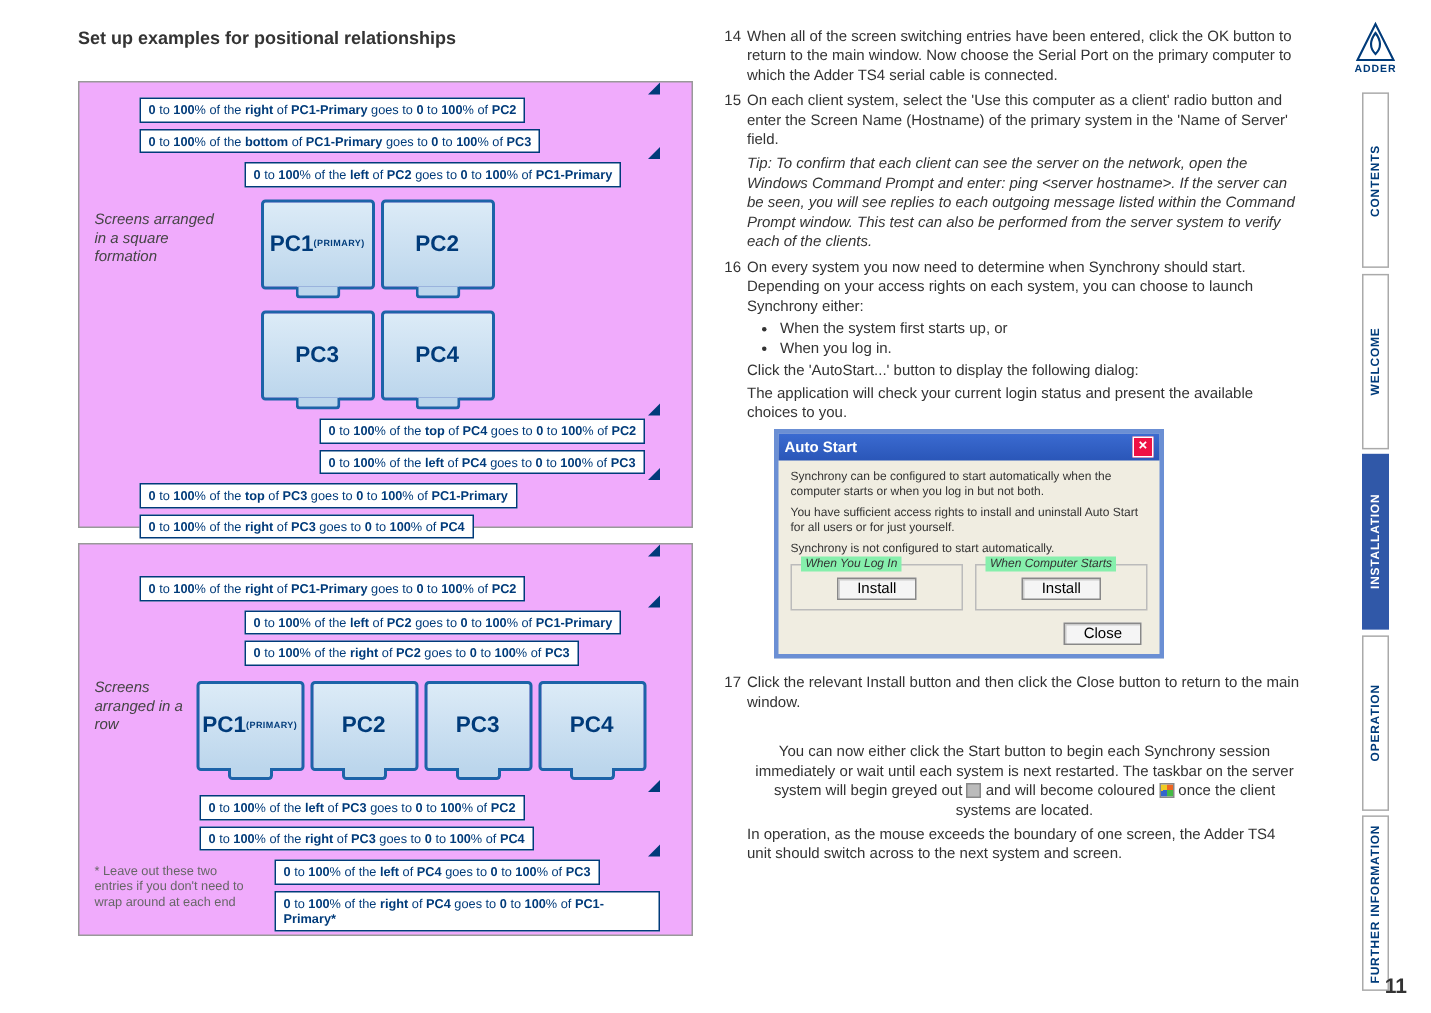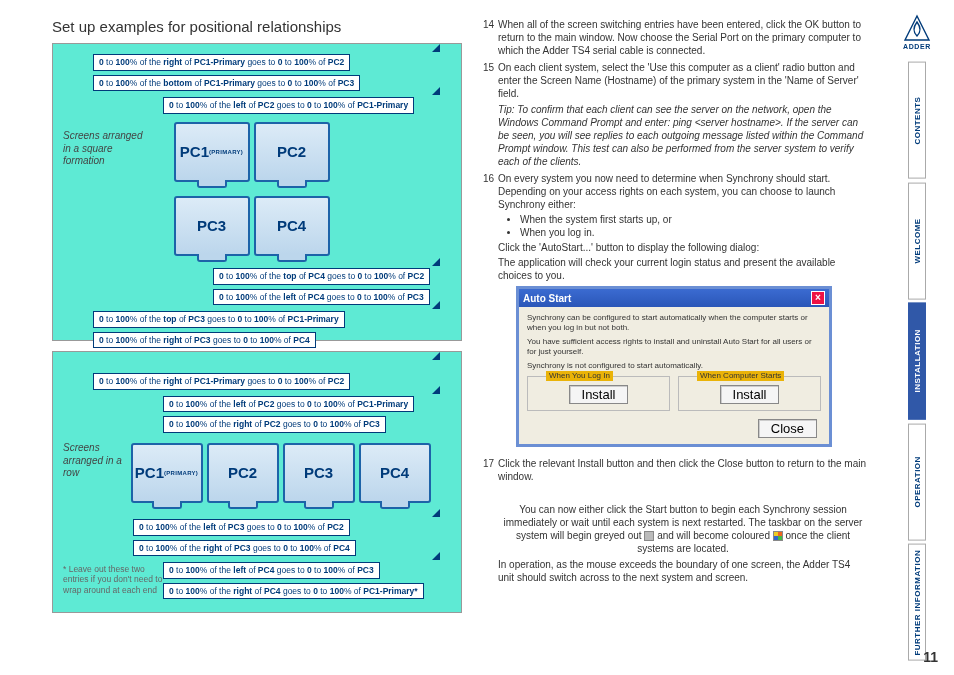--- a/index.html
+++ b/index.html
@@ -1,47 +1,47 @@
 <!DOCTYPE html>
 <html><head>
 <meta charset="utf-8">
 <style>
   * { box-sizing: border-box; margin: 0; padding: 0; }
   body { font-family: Arial, Helvetica, sans-serif; font-size: 10px; color: #333; background: #fff; width: 954px; height: 675px; position: relative; overflow: hidden; }
   .page { display: flex; padding: 18px 20px 14px 52px; gap: 18px; height: 100%; }
   .col-left { width: 410px; flex-shrink: 0; }
   .col-right { flex: 1; padding-right: 66px; }
-  h3 { font-size: 15px; font-weight: normal; margin-bottom: 8px; }
-  .diagram { border: 1px solid #999; padding: 8px 21px 8px 10px; margin-bottom: 10px; position: relative; background: #5eead4; }
+  h3 { font-size: 12px; font-weight: bold; margin-bottom: 22px; }
+  .diagram { border: 1px solid #999; padding: 8px 21px 8px 10px; margin-bottom: 10px; position: relative; background: #f0abfc; }
   .rule-box { border: 1px solid #003b7a; background: #fff; padding: 2px 5px; font-size: 8.5px; line-height: 1.25; margin: 2px 0; display: inline-block; color: #003b7a; }
   .rule-box b { color: #003b7a; font-weight: bold; }
   .diagram .rule-stack { margin-bottom: 2px; }
   .diagram .caption { font-style: italic; color: #444; font-size: 10px; line-height: 1.25; position:absolute; }
   .screens { display: flex; flex-wrap: wrap; gap: 4px; justify-content: center; margin: 4px auto; }
   .screens.row { flex-wrap: nowrap; }
   .screen { width: 76px; height: 60px; border: 2px solid #1d63a8; border-radius: 3px; background: linear-gradient(#dcebf7,#bcd6ec); position: relative; display:flex; align-items:center; justify-content:center; flex-direction:row; }
   .screen::after { content:""; position:absolute; bottom:-8px; left:50%; transform:translateX(-50%); width:26px; height:6px; border:2px solid #1d63a8; border-top:none; border-radius:0 0 3px 3px; background:#bcd6ec; }
   .screen-lbl { color:#003b7a; font-weight:bold; font-size:15px; }
   .screen-sub { color:#003b7a; font-size:6px; font-weight:bold; letter-spacing:0.3px; }
   .footnote { font-size: 8.5px; color: #666; margin-top: 4px; line-height:1.2; }
   .step { display: flex; margin-bottom: 4px; font-size: 10px; line-height: 1.3; }
   .step-num { width: 18px; flex-shrink: 0; text-align: right; padding-right: 4px; }
   .step-body { flex: 1; }
   .step-body em { font-style: italic; }
   .bullets { margin: 2px 0 2px 12px; }
   .bullets li { list-style: disc; margin-left: 10px; font-size:10px; line-height:1.3; }
-  .dialog { width: 316px; border: 3px solid #6b8fd4; margin: 4px 0 6px 18px; font-family: Tahoma, Arial, sans-serif; font-size:9px; background:#f0ede1; }
+  .dialog { width: 260px; border: 3px solid #6b8fd4; margin: 4px 0 6px 18px; font-family: Tahoma, Arial, sans-serif; font-size:9px; background:#f0ede1; }
   .dlg-title { background: linear-gradient(#3b6bd1,#2a56b8); color:#fff; padding:2px 4px; display:flex; justify-content:space-between; align-items:center; font-weight:bold; font-size:10px; }
   .dlg-close { width:14px; height:14px; background:#e14; color:#fff; text-align:center; line-height:12px; border:1px solid #fff; font-weight:bold; cursor:default; }
   .dlg-body { padding:6px 8px; color:#333; }
   .dlg-body p { margin-bottom:5px; font-size:8px; line-height:1.2; }
   .dlg-groups { display:flex; gap:8px; margin-top:4px; }
   .dlg-group { border:1px solid #bbb; padding:8px 10px 6px; position:relative; flex:1; display:flex; justify-content:center; }
-  .dlg-group-lbl { position:absolute; top:-6px; left:18px; background:#eab308; padding:0 3px; font-size:8px; }
-  .dlg-btn { border:1px solid #888; background:#f5f5f5; padding:1px 12px; font-size:13px; box-shadow: 1px 1px 0 #ccc inset; }
+  .dlg-group-lbl { position:absolute; top:-6px; left:6px; background:#86efac; padding:0 3px; font-size:8px;font-style:italic; }
+  .dlg-btn { border:1px solid #888; background:#f5f5f5; padding:1px 12px; font-size:10px; box-shadow: 1px 1px 0 #ccc inset; }
   .dlg-close-row { text-align:right; margin-top:8px; padding-right:4px; }
   .sq { display:inline-block; width:10px; height:10px; vertical-align:middle; }
   .sq-grey { background:#bbb; border:1px solid #888; }
   .sq-col { background: conic-gradient(#e62 0 25%, #4b4 0 50%, #36c 0 75%, #ec2 0); border:1px solid #888; }
   .sidebar { position:absolute; right:10px; top:14px; bottom:14px; width:54px; display:flex; flex-direction:column; align-items:center; }
   .logo { width:40px; height:42px; text-align:center; margin-bottom:6px; }
   .logo svg { display:block; margin:0 auto; }
   .logo-txt { font-size:7px; font-weight:bold; color:#003b7a; letter-spacing:0.6px; margin-top:1px; display:block; }
   .nav { width:18px; flex:1; display:flex; flex-direction:column; gap:4px; }
   .nav-item { flex:1; border:1px solid #aaa; display:flex; align-items:center; justify-content:center; writing-mode: vertical-rl; transform: rotate(180deg); font-size:8px; color:#003b7a; font-weight:bold; letter-spacing:0.5px; cursor:pointer; }
@@ -128,21 +128,21 @@
         <div class="screen" style="width:72px;">
             <span class="screen-lbl">PC4</span>
           </div>
       </div>
 
       <div class="rule-stack" style="margin-left:70px; position:relative;">
         <span class="tri"></span>
         <div class="rule-box"><b>0</b> to <b>100</b>% of the <b>left</b> of <b>PC3</b> goes to <b>0</b> to <b>100</b>% of <b>PC2</b></div><br>
         <div class="rule-box"><b>0</b> to <b>100</b>% of the <b>right</b> of <b>PC3</b> goes to <b>0</b> to <b>100</b>% of <b>PC4</b></div>
       </div>
-      <div style="display:flex; gap:0; align-items:flex-start; margin-top:2px;">
+      <div style="display:flex; gap:20px; align-items:flex-start; margin-top:2px;">
         <div class="footnote" style="width:100px;">* Leave out these two entries if you don't need to wrap around at each end</div>
         <div class="rule-stack" style="position:relative; flex:1;">
           <span class="tri"></span>
           <div class="rule-box"><b>0</b> to <b>100</b>% of the <b>left</b> of <b>PC4</b> goes to <b>0</b> to <b>100</b>% of <b>PC3</b></div><br>
           <div class="rule-box"><b>0</b> to <b>100</b>% of the <b>right</b> of <b>PC4</b> goes to <b>0</b> to <b>100</b>% of <b>PC1-Primary*</b></div>
         </div>
       </div>
     </div>
   </div>
 

